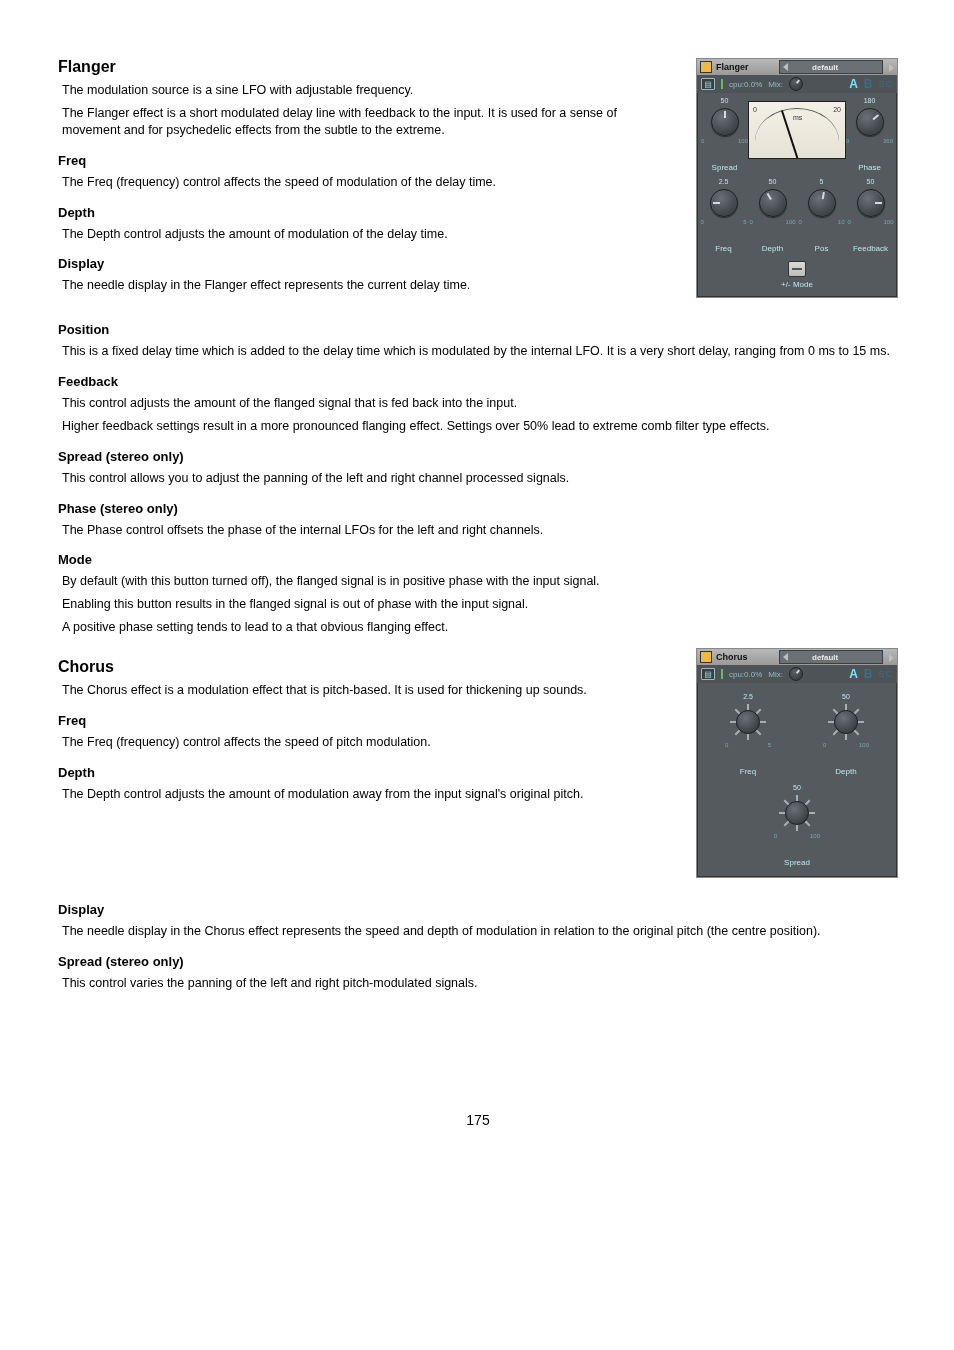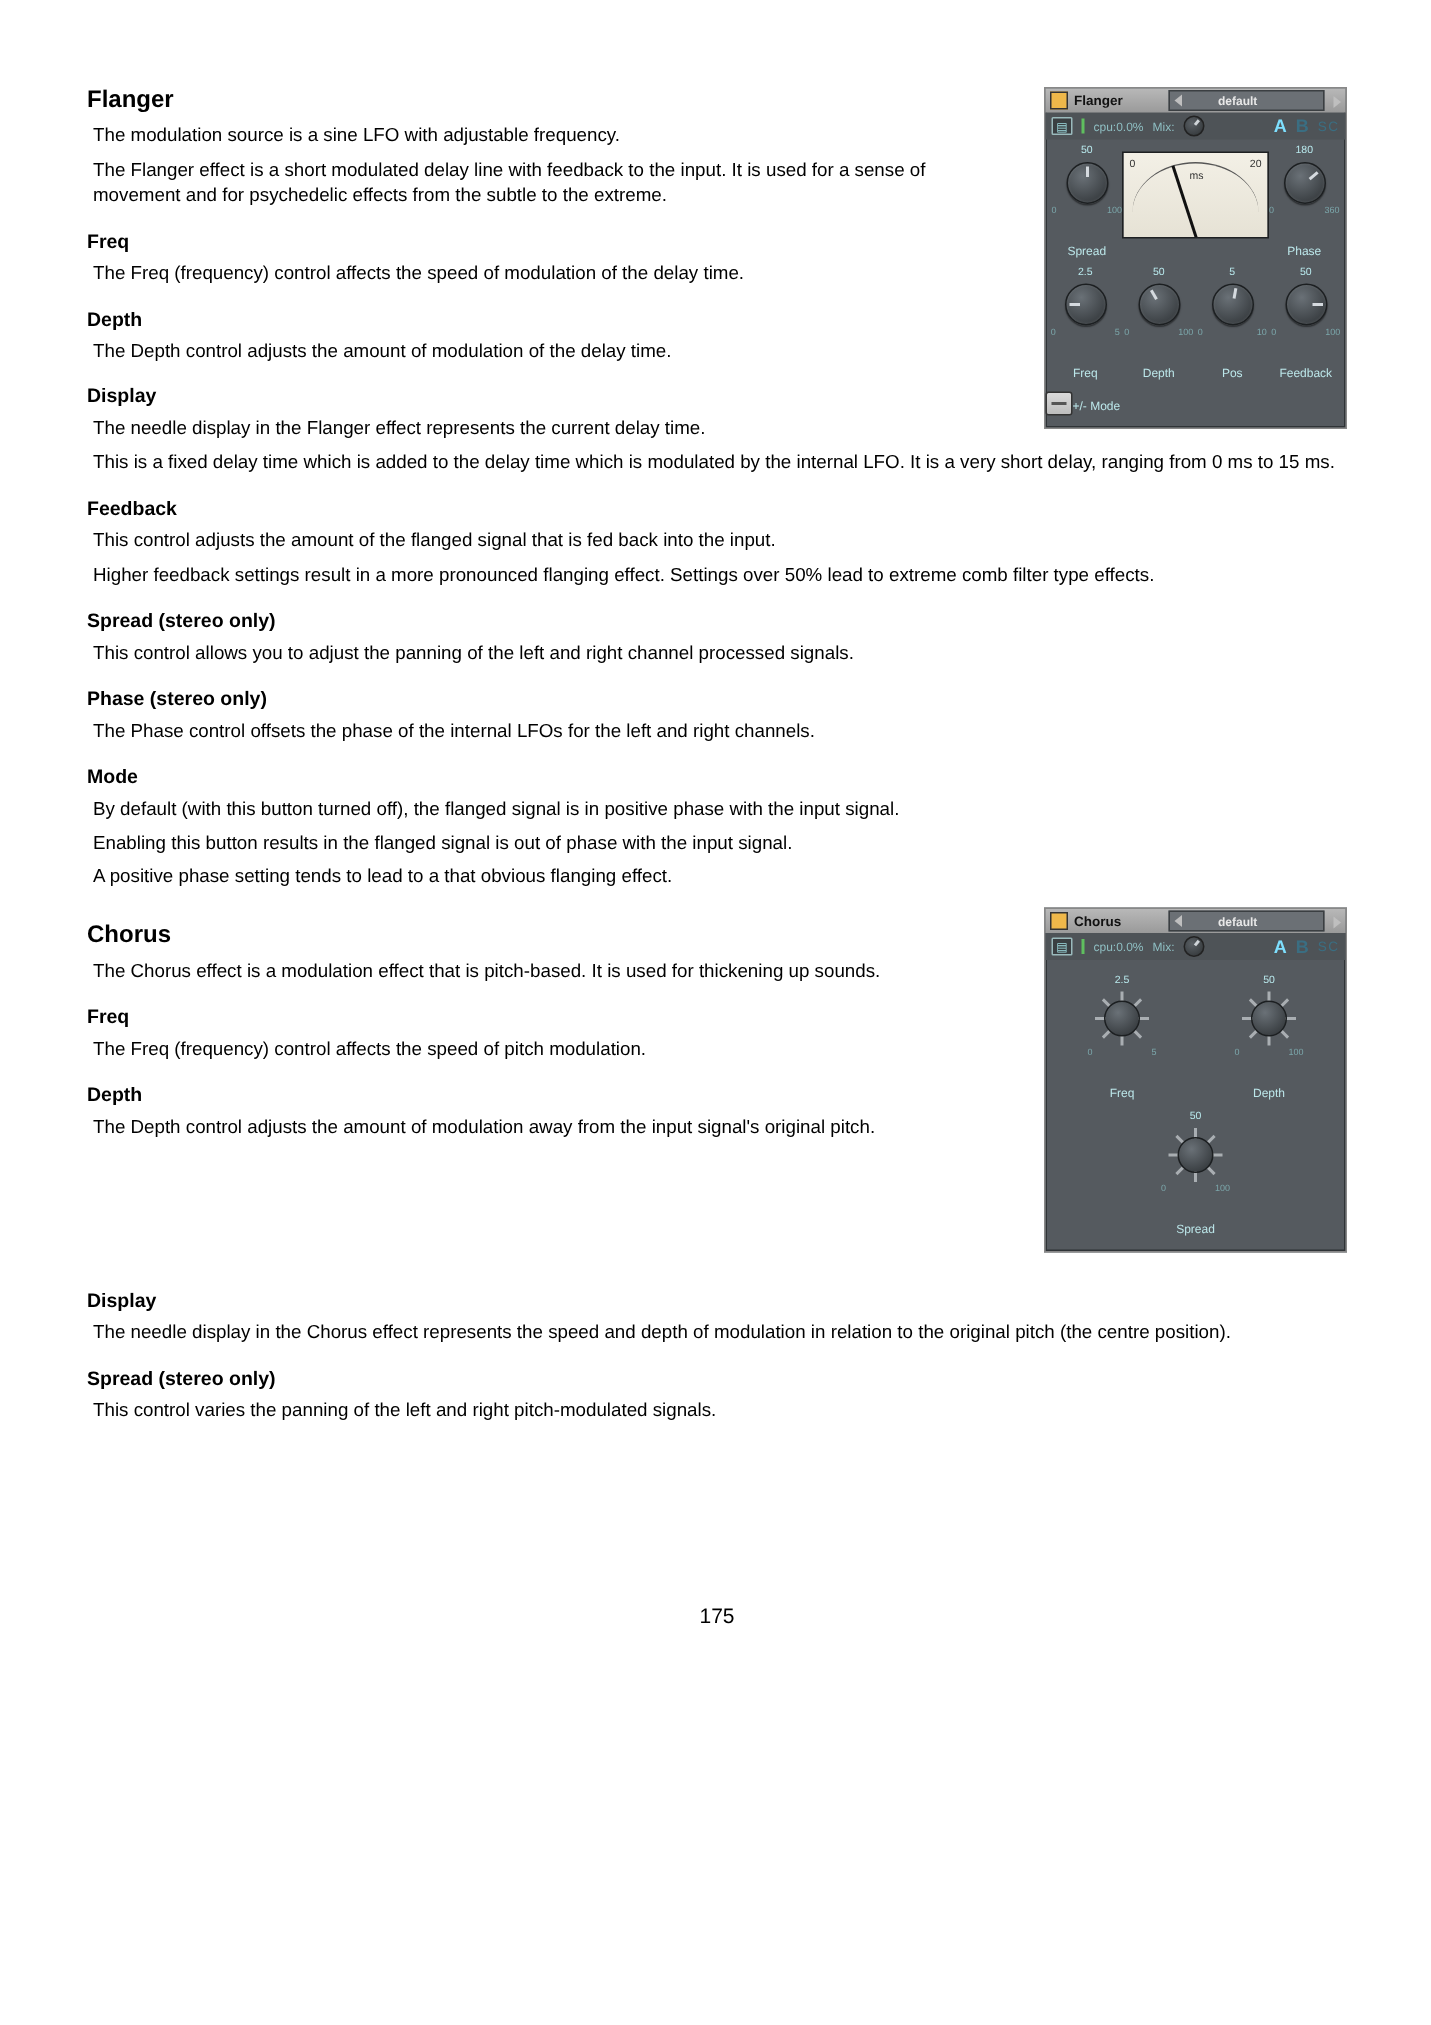--- a/index.html
+++ b/index.html
@@ -154,21 +154,21 @@
   .meter .arc {
     position: absolute; left: 6px; right: 6px; top: 6px; height: 36px;
     border-top: 1px solid #555; border-radius: 50%/90% 90% 0 0;
   }
   .meter .needle {
     position: absolute; left: 48px; bottom: -2px; width: 2px; height: 52px;
     background: #111; transform-origin: bottom center; transform: rotate(-18deg);
   }
   .flanger-top { display: flex; align-items: flex-start; padding: 4px 4px 0; }
   .flanger-top .side { display: flex; flex-direction: column; align-items: center; width: 48px; }
-  .mode-row { display: flex; flex-direction: row; align-items: center; padding: 6px 0 8px; }
+  .mode-row { display: flex; flex-direction: column; align-items: center; padding: 6px 0 8px; }
   .mode-btn {
     width: 16px; height: 14px; background: linear-gradient(#dadada,#bdbdbd);
     border: 1px solid #333; border-radius: 2px; position: relative;
   }
   .mode-btn::after { content:""; position:absolute; left:3px; right:3px; top:6px; height:2px; background:#555; }
   .mode-label { font-size: 8px; color: #bce7ea; margin-top: 3px; }
 
   .clearfix::after { content: ""; display: block; clear: both; }
 
   .page-number { text-align: center; font-size: 14px; margin-top: 120px; }
@@ -297,20 +297,21 @@
   <p class="para">The Freq (frequency) control affects the speed of modulation of the delay time.</p>
 
   <h3 class="sub-heading">Depth</h3>
   <p class="para">The Depth control adjusts the amount of modulation of the delay time.</p>
 
   <h3 class="sub-heading">Display</h3>
   <p class="para">The needle display in the Flanger effect represents the current delay time.</p>
 
   <div class="clearfix"></div>
 
+  <h3 class="sub-heading">Position</h3>
   <p class="para">This is a fixed delay time which is added to the delay time which is modulated by the internal LFO. It is a very short delay, ranging from 0 ms to 15 ms.</p>
 
   <h3 class="sub-heading">Feedback</h3>
   <p class="para">This control adjusts the amount of the flanged signal that is fed back into the input.</p>
   <p class="para">Higher feedback settings result in a more pronounced flanging effect. Settings over 50% lead to extreme comb filter type effects.</p>
 
   <h3 class="sub-heading">Spread (stereo only)</h3>
   <p class="para">This control allows you to adjust the panning of the left and right channel processed signals.</p>
 
   <h3 class="sub-heading">Phase (stereo only)</h3>

